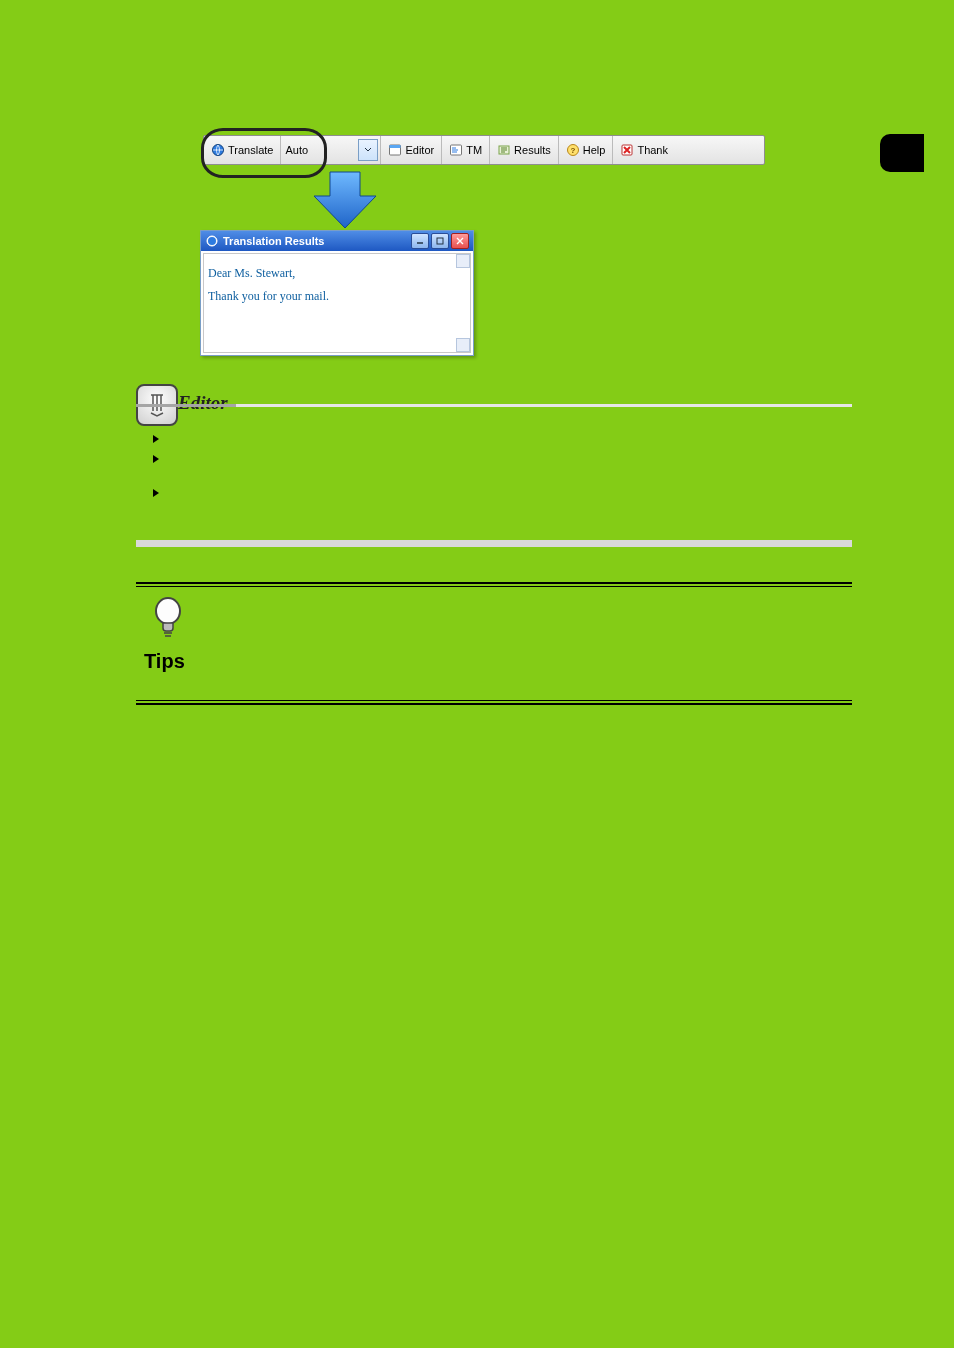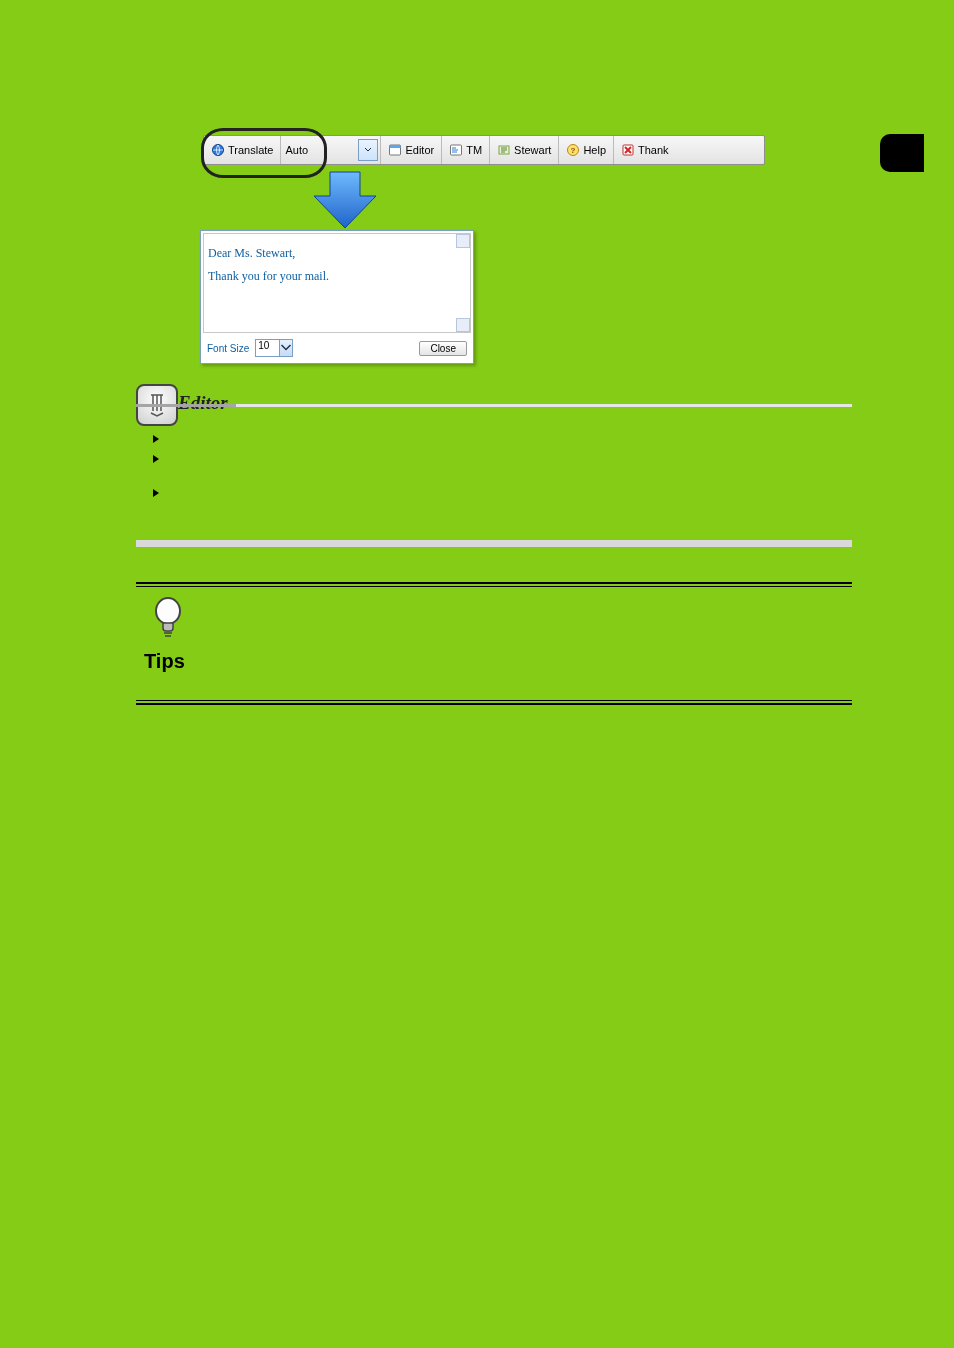--- a/index.html
+++ b/index.html
@@ -288,21 +288,21 @@
         </span>
         <span class="tb-label">TM</span>
       </div>
       <div class="tb-btn">
         <span class="mini-ico">
           <svg viewBox="0 0 14 14">
               <rect x="2" y="3" width="10" height="8" fill="#e8f1d6" stroke="#7aa34a"></rect>
               <path d="M4 5h6M4 7h6M4 9h4" stroke="#58832b"></path>
             </svg>
         </span>
-        <span class="tb-label">Stewart</span>
+        <span class="tb-label">Results</span>
       </div>
       <div class="tb-btn">
         <span class="mini-ico">
           <svg viewBox="0 0 14 14">
               <circle cx="7" cy="7" r="5.5" fill="#ffe06b" stroke="#b8861b"></circle>
               <text x="7" y="10" font-size="8" text-anchor="middle" fill="#7a5200" font-weight="bold">?</text>
             </svg>
         </span>
         <span class="tb-label">Help</span>
       </div>
@@ -326,39 +326,51 @@
         <linearGradient id="ga" x1="0" y1="0" x2="0" y2="1">
           <stop offset="0" stop-color="#6fb9ff"></stop>
           <stop offset="1" stop-color="#1f64c8"></stop>
         </linearGradient>
       </defs>
       <path d="M20 2 h30 v24 h16 L35 58 4 26 h16 z" fill="url(#ga)" stroke="#10478f"></path>
     </svg>
   </div>
 
   <div class="results-win">
+    <div class="titlebar">
+      <span class="mini-ico">
+        <svg viewBox="0 0 14 14">
+            <circle cx="7" cy="7" r="5" fill="#fff" stroke="#fff"></circle>
+            <circle cx="7" cy="7" r="4" fill="#2d7be0"></circle>
+          </svg>
+      </span>
+      <span class="title-txt">Translation Results</span>
+      <span class="winbtns">
+        <span class="winbtn">
+            <svg viewBox="0 0 8 8">
+              <path d="M1 6h6" stroke="#234" stroke-width="1.5"></path>
+            </svg>
+          </span>
+        <span class="winbtn">
+            <svg viewBox="0 0 8 8">
+              <rect x="1" y="1" width="6" height="6" fill="none" stroke="#234"></rect>
+            </svg>
+          </span>
+        <span class="winbtn close">
+            <svg viewBox="0 0 8 8">
+              <path d="M1 1l6 6M7 1L1 7" stroke="#fff" stroke-width="1.4"></path>
+            </svg>
+          </span>
+      </span>
+    </div>
     <div class="results-body">
       <div class="scroll-up"></div>
       <div class="para">Dear Ms. Stewart,</div>
       <div class="para">Thank you for your mail.</div>
       <div class="scroll-down"></div>
-    </div>
-    <div class="results-footer">
-      <div class="fontsize-ctl">
-        <span>Font Size</span>
-        <span class="fontsize-sel">
-          <span>10</span>
-          <span class="sel-chev">
-              <svg viewBox="0 0 8 8">
-                <path d="M1 2l3 3 3-3" stroke="#234" fill="none"></path>
-              </svg>
-            </span>
-        </span>
-      </div>
-      <button class="close-btn">Close</button>
     </div>
   </div>
 
   <div class="hints-icon">
     <svg viewBox="0 0 18 24">
         <path d="M3 2h12M5 2v16M9 2v16M13 2v16M3 20l6 3 6-3" stroke="#555" fill="none" stroke-width="1.5"></path>
       </svg>
   </div>
   <div class="hints-label">Editor</div>
   <div class="hints-line"></div>

